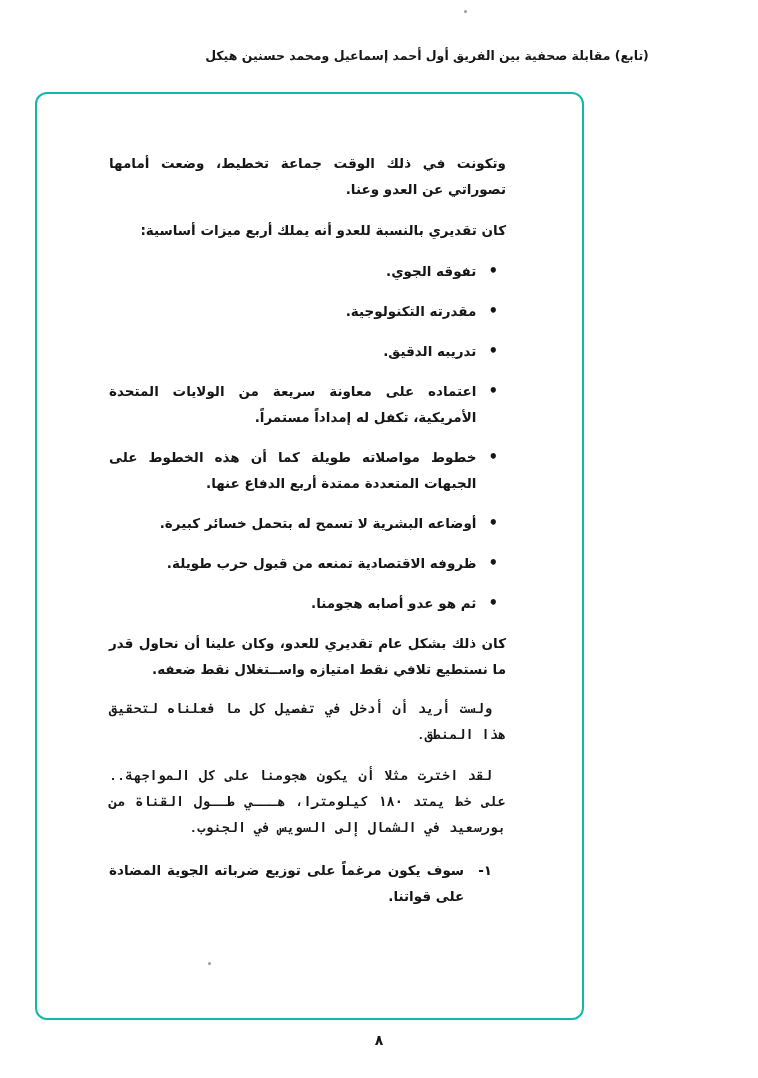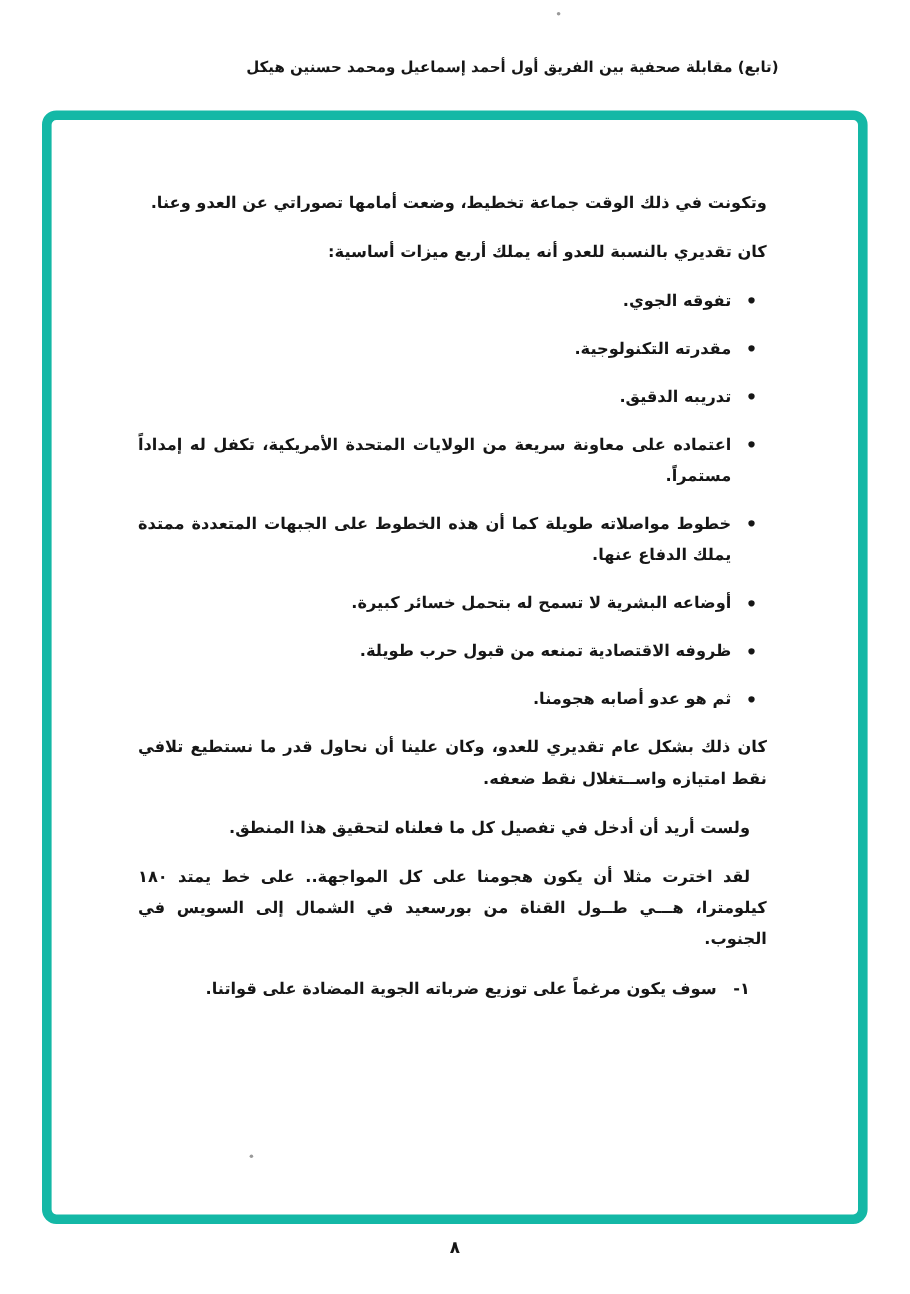--- a/index.html
+++ b/index.html
@@ -25,43 +25,44 @@
     direction: rtl;
     font-size: 12.5px;
     font-weight: 700;
     letter-spacing: 0;
     margin-left: 48px;
   }
   .frame {
     position: absolute;
     left: 35px;
     top: 92px;
-    width: 688px;
+    width: 549px;
     height: 928px;
-    border: 8px solid #14b8a6;
+    border: 2px solid #14b8a6;
     border-radius: 12px;
     box-sizing: border-box;
     padding-left: 8px;
   }
   .content {
     position: absolute;
     top: 56px;
     right: 76px;
     left: 72px;
     direction: rtl;
     text-align: justify;
     font-size: 13.5px;
     font-weight: 700;
     line-height: 26px;
   }
   .para {
     margin: 0 0 15px 0;
   }
   .para.indent {
     text-indent: 14px;
+    font-family: Liberation Mono, monospace;
   }
   .bullet {
     display: flex;
     gap: 12px;
     padding-right: 8px;
     margin: 0 0 14px 0;
     align-items: flex-start;
   }
   .bullet .marker {
     flex: 0 0 auto;
@@ -129,21 +130,21 @@
         <span class="btext">تدريبه الدقيق.</span>
       </div>
       <div class="bullet">
         <span class="marker">•</span>
         <span class="btext">اعتماده على معاونة سريعة من الولايات المتحدة الأمريكية، تكفل له إمداداً مستمراً.</span>
       </div>
 
 
       <div class="bullet">
         <span class="marker">•</span>
-        <span class="btext">خطوط مواصلاته طويلة كما أن هذه الخطوط على الجبهات المتعددة ممتدة يملك الدفاع عنها.</span>
+        <span class="btext">خطوط مواصلاته طويلة كما أن هذه الخطوط على الجبهات المتعددة ممتدة أربع الدفاع عنها.</span>
       </div>
       <div class="bullet">
         <span class="marker">•</span>
         <span class="btext">أوضاعه البشرية لا تسمح له بتحمل خسائر كبيرة.</span>
       </div>
       <div class="bullet">
         <span class="marker">•</span>
         <span class="btext">ظروفه الاقتصادية تمنعه من قبول حرب طويلة.</span>
       </div>
       <div class="bullet">

